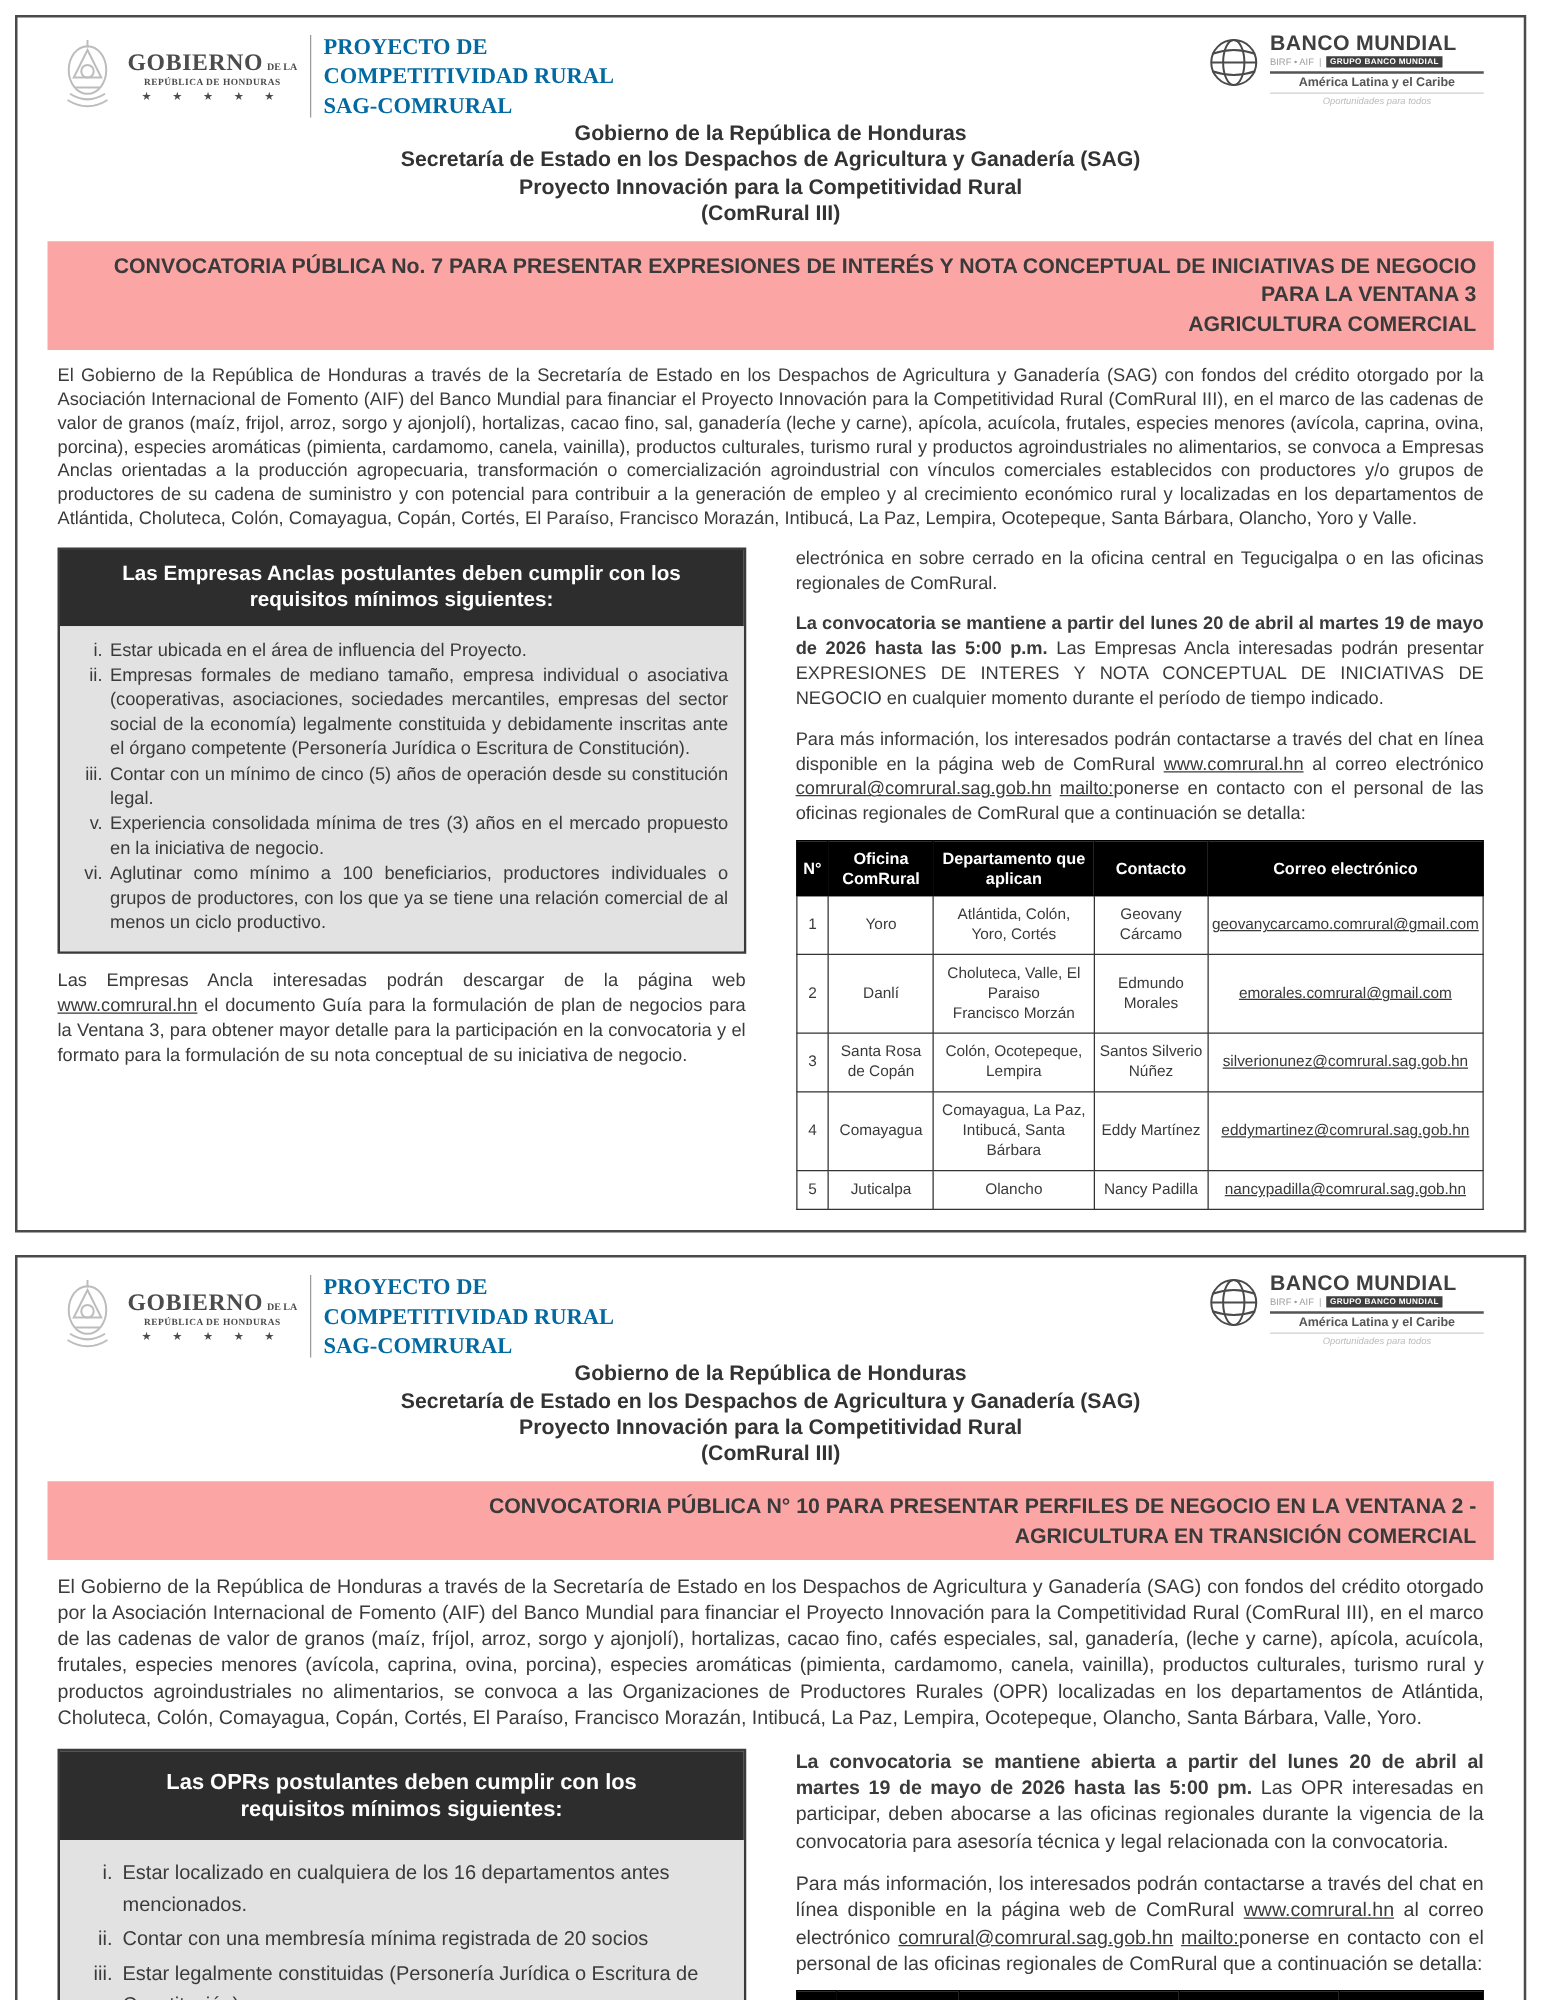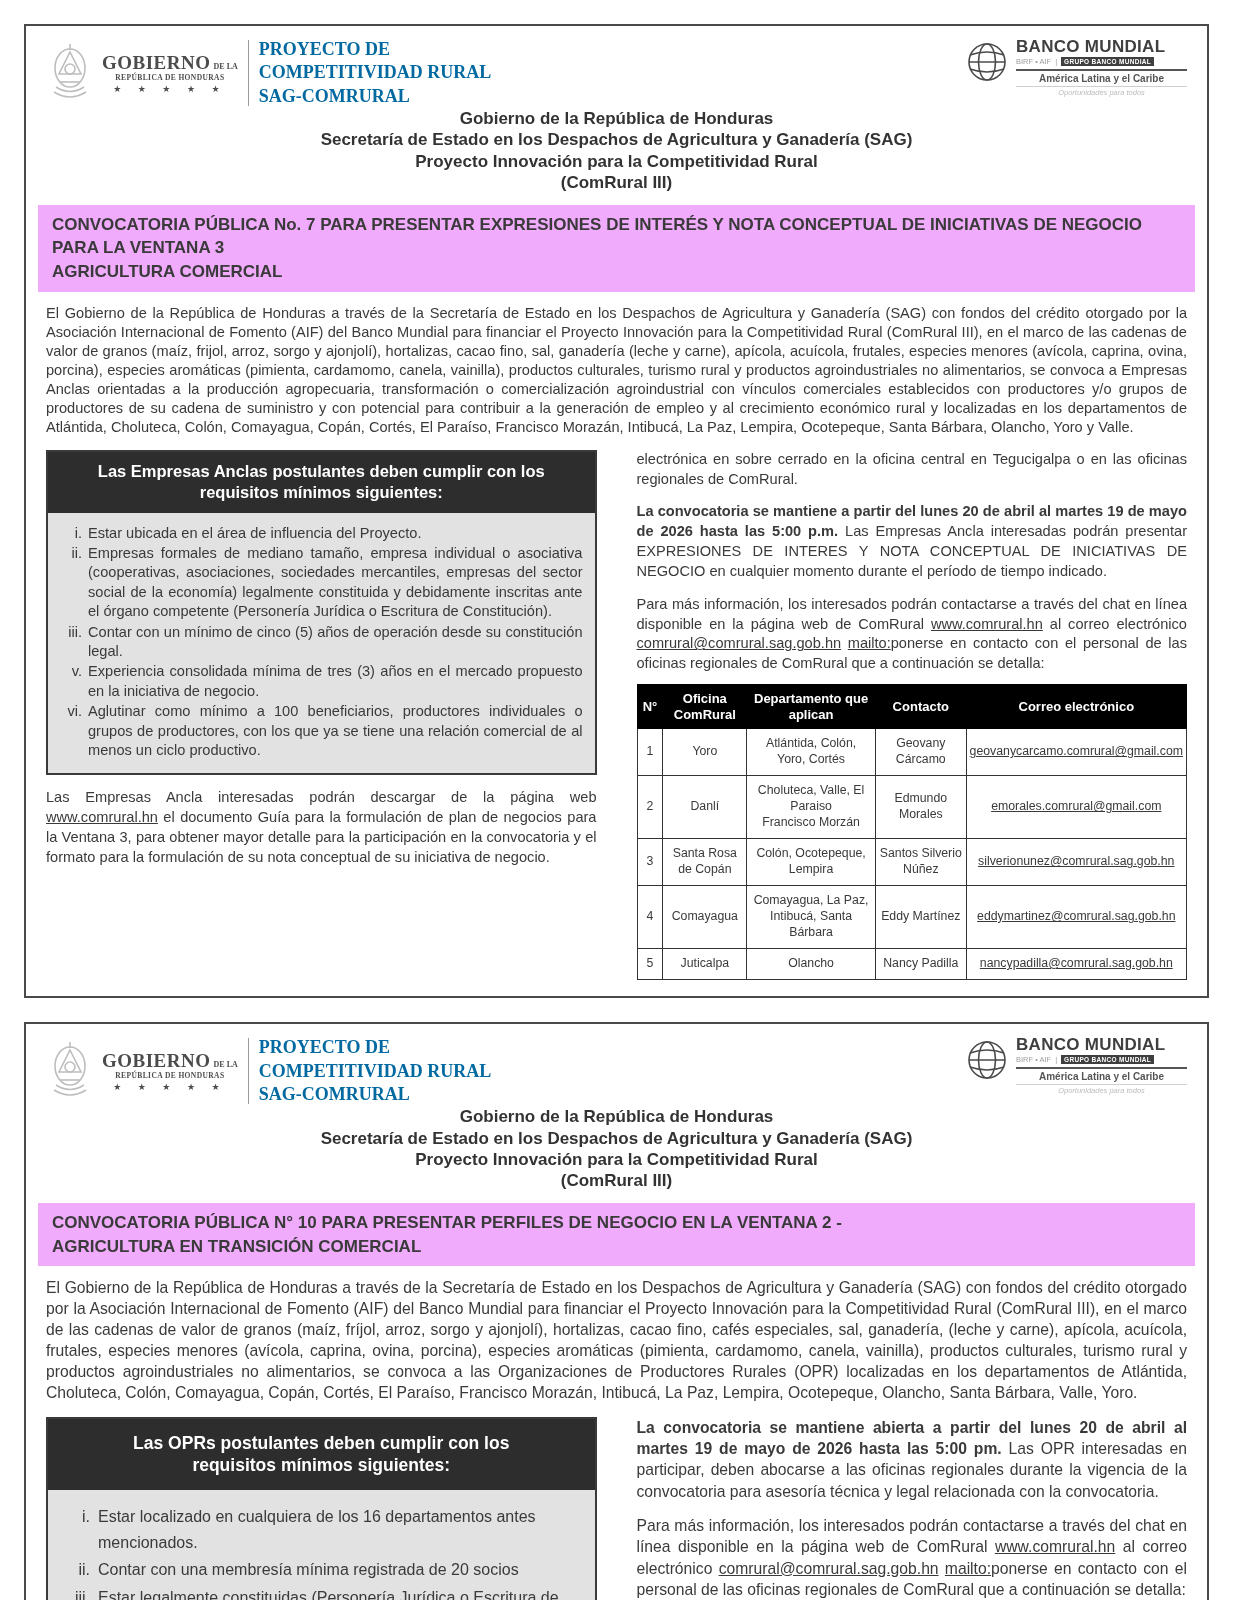--- a/index.html
+++ b/index.html
@@ -1,17 +1,17 @@
 <!DOCTYPE html>
 <html><head>
 <meta charset="utf-8">
 <style>
   html,body{margin:0;padding:0;background:#ffffff;}
   body{width:1233px;font-family:"Liberation Sans",sans-serif;color:#3a3a3a;-webkit-font-smoothing:antialiased;}
-  .doc{border:2px solid #4a4a4a;margin:24px;padding:12px 20px 16px;background:#fff;}
+  .doc{border:2px solid #4a4a4a;margin:12px;padding:12px 32px 16px;background:#fff;}
   .doc2{margin-top:18px;}
 
   
   .doc-header{display:flex;justify-content:space-between;align-items:flex-start;}
   .gov-logo{display:flex;align-items:center;}
   .coa{flex:none;margin-right:8px;}
   .gov-text{text-align:center;color:#4c4c4c;}
   .gov-line1{font-family:"Liberation Serif",serif;font-weight:bold;font-size:19px;letter-spacing:.5px;line-height:1;}
   .gov-dela{font-size:8px;letter-spacing:0;margin-left:3px;}
   .gov-line2{font-family:"Liberation Serif",serif;font-weight:bold;font-size:7.5px;letter-spacing:.4px;margin-top:1px;}
@@ -23,21 +23,21 @@
   .wb-globe{flex:none;margin-right:7px;margin-top:2px;}
   .wb-text{flex:1;}
   .wb-name{font-weight:bold;font-size:17px;letter-spacing:.3px;color:#3f3f3f;line-height:1;}
   .wb-sub{display:flex;align-items:center;gap:4px;font-size:7.5px;color:#9d9d9d;border-bottom:2px solid #555;padding:2px 0 3px;}
   .wb-group{background:#3f3f3f;color:#fff;font-weight:bold;font-size:6.5px;padding:1px 3px;letter-spacing:.3px;}
   .wb-region{font-size:10px;font-weight:bold;color:#555;text-align:center;padding:2px 0;border-bottom:1px solid #cfcfcf;}
   .wb-tag{font-size:7.5px;font-style:italic;color:#bcbcbc;text-align:center;margin-top:1px;}
 
   
   .title-block{text-align:center;font-weight:bold;font-size:17px;line-height:1.25;white-space:pre-line;margin-top:0;color:#333;}
-  .banner{background:#f0abfc;text-align:left;font-weight:bold;font-size:17px;line-height:1.4;color:#3a3a3a;padding:8px 14px;margin:10px -8px 12px;white-space:pre-line;}
+  .banner{background:#fca5a5;text-align:right;font-weight:bold;font-size:17px;line-height:1.4;color:#3a3a3a;padding:8px 14px;margin:10px -8px 12px;white-space:pre-line;}
 
   .intro{text-align:justify;font-size:14.6px;line-height:1.3;margin:0;}
   .doc2 .intro{font-size:15.7px;line-height:1.33;}
 
   
   .columns{display:flex;gap:40px;margin-top:13px;align-items:flex-start;}
   .col{flex:1;min-width:0;}
 
   
   .req-box{border:2px solid #3a3a3a;}

